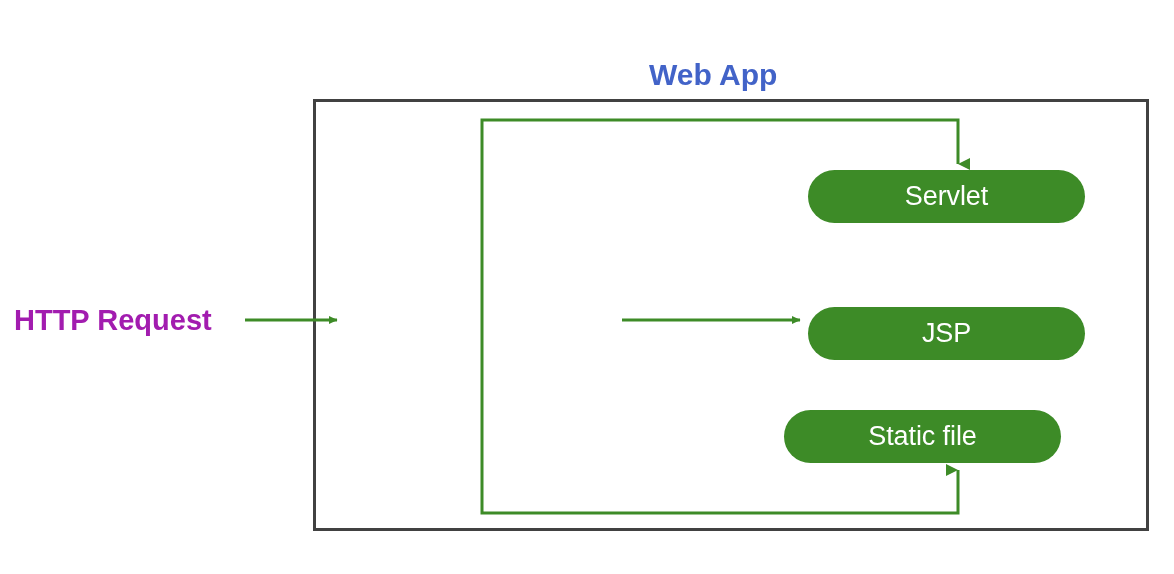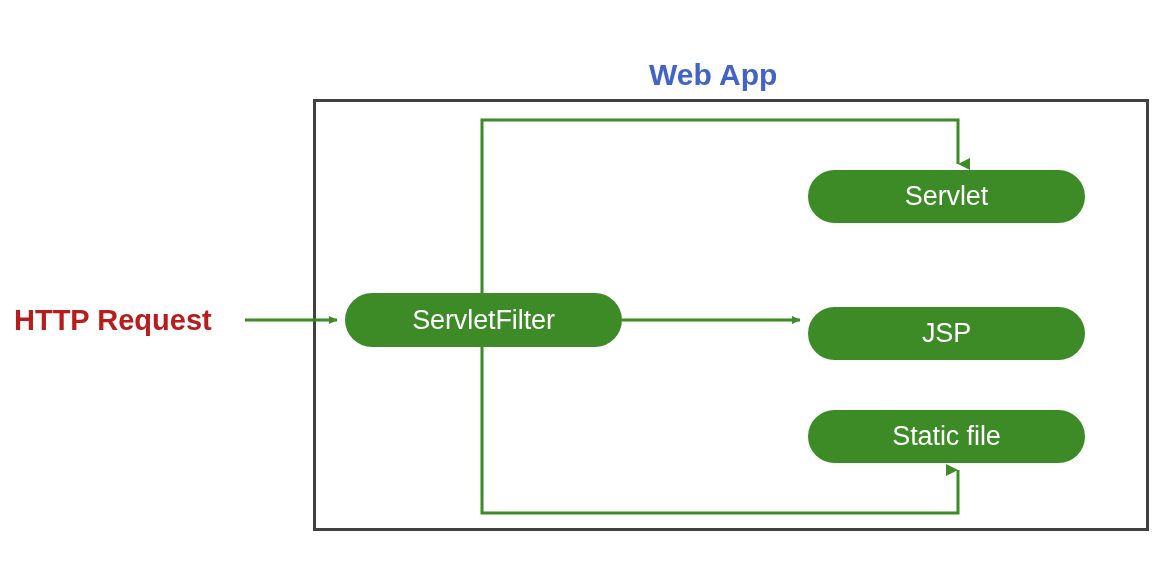--- a/index.html
+++ b/index.html
@@ -36,21 +36,21 @@
     font-size: 30px;
     font-weight: bold;
     line-height: 36px;
     white-space: nowrap;
   }
   
   .request-label {
     position: absolute;
     left: 14px;
     top: 302px;
-    color: #b91c1c;
+    color: #a21caf;
     font-size: 29px;
     font-weight: bold;
     line-height: 36px;
     white-space: nowrap;
     text-align: right;
   }
   
   .pill {
     position: absolute;
     background: #3d8b27;
@@ -78,21 +78,21 @@
     width: 277px;
     height: 53px;
   }
   .pill-jsp {
     left: 808px;
     top: 307px;
     width: 277px;
     height: 53px;
   }
   .pill-staticfile {
-    left: 808px;
+    left: 784px;
     top: 410px;
     width: 277px;
     height: 53px;
   }
   
   .connectors {
     position: absolute;
     left: 0;
     top: 0;
     width: 1174px;
@@ -132,23 +132,20 @@
 
     <g>
       <path d="M482,320 L482,120 L958,120 L958,164" stroke="#3d8b27" stroke-width="3" fill="none" marker-end="url(#arrow-down)"></path>
     </g>
 
     <g>
       <path d="M482,320 L482,513 L958,513 L958,470" stroke="#3d8b27" stroke-width="3" fill="none" marker-end="url(#arrow-up)"></path>
     </g>
   </svg>
 
-  <div class="pill pill-servletfilter">
-    <span>ServletFilter</span>
-  </div>
 
   <div class="pill pill-servlet">
     <span>Servlet</span>
   </div>
 
   <div class="pill pill-jsp">
     <span>JSP</span>
   </div>
 
   <div class="pill pill-staticfile">

